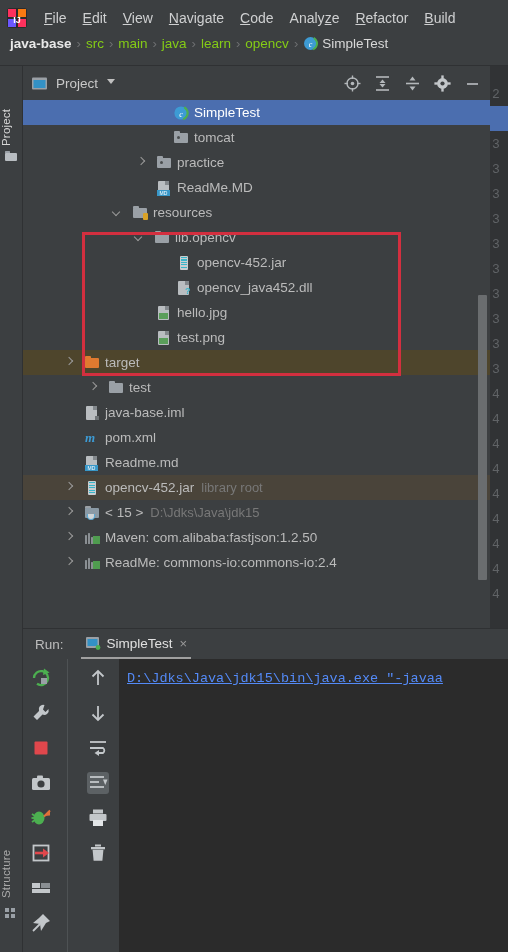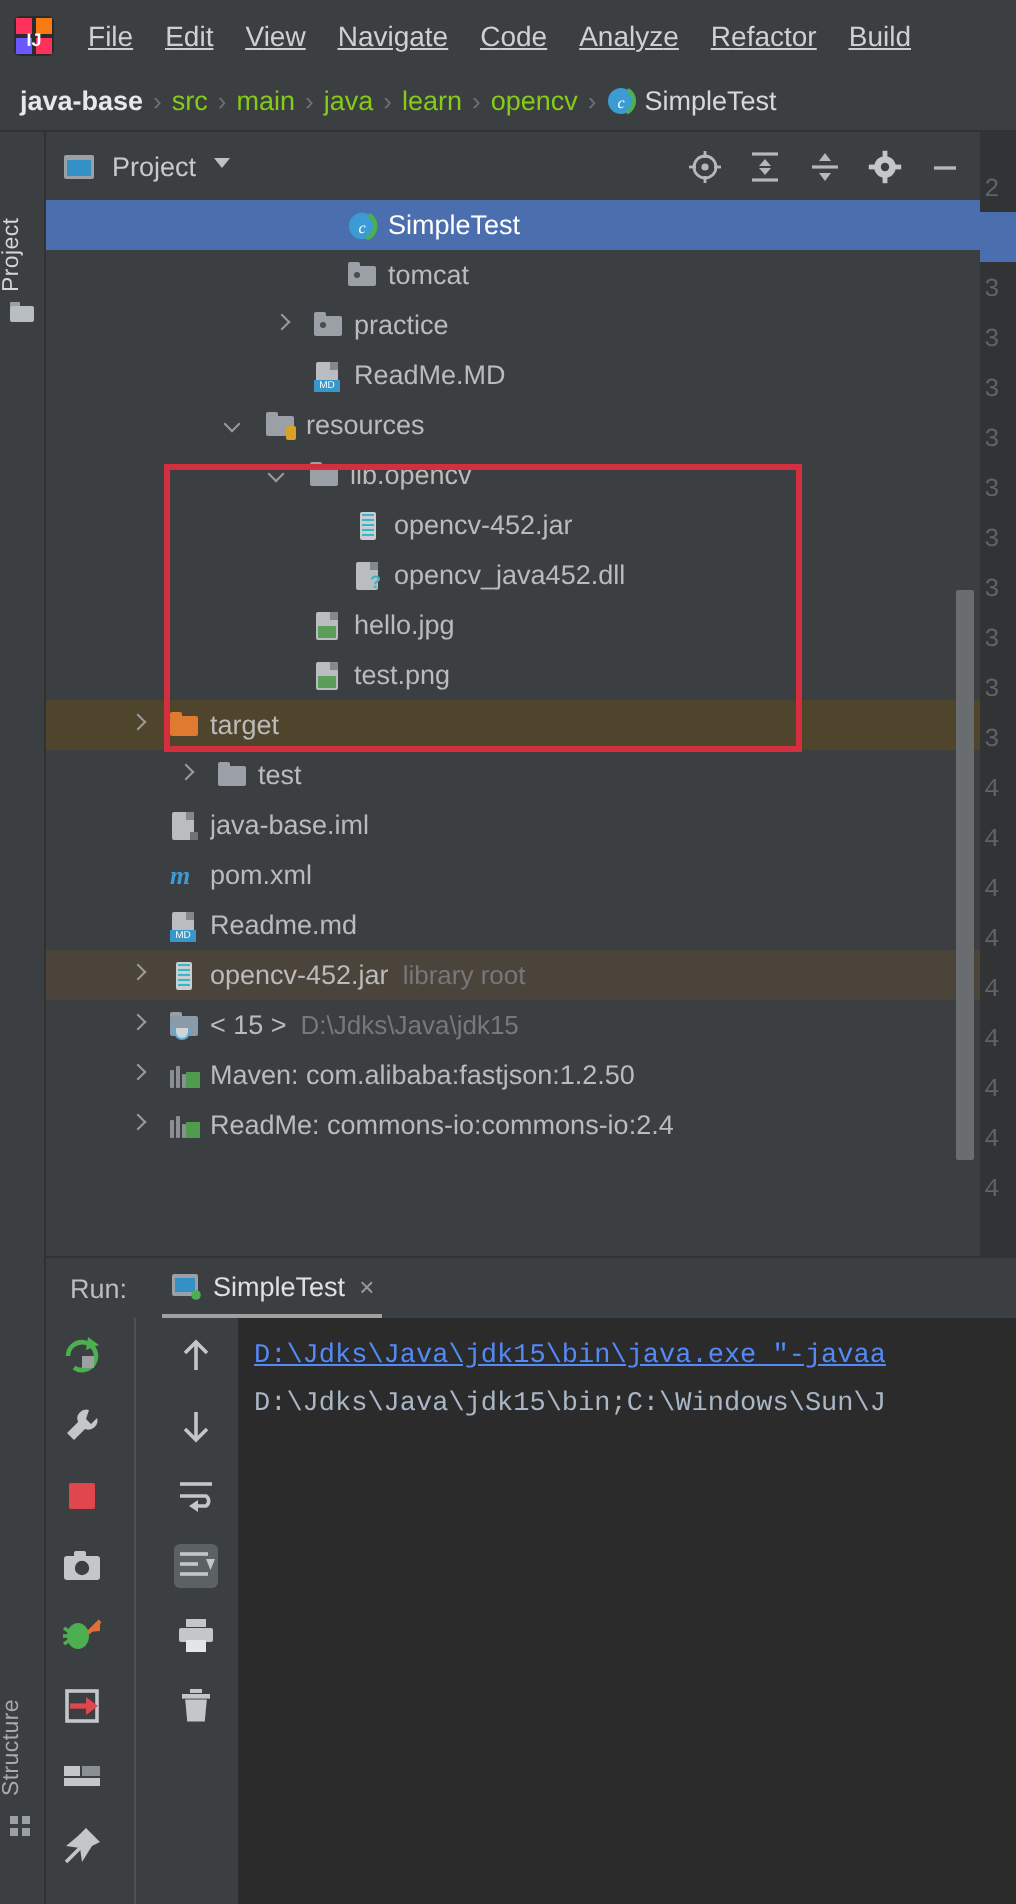--- a/index.html
+++ b/index.html
@@ -11,27 +11,27 @@
     color:#bbbbbb;
     position:relative;
   }
   
   #menubar {
     position:absolute; left:0; top:0; width:508px; height:36px;
     background:#3c3f41; display:flex; align-items:center;
   }
   #ij-logo { width:22px; height:22px; margin-left:6px; margin-right:8px; position:relative; }
   .menu-item {
-    padding:2px 8px; font-size:14px; color:#cfd0d1; white-space:nowrap;text-decoration:underline;
+    padding:2px 8px; font-size:14px; color:#cfd0d1; white-space:nowrap;
   }
   .menu-item .mn { text-decoration:underline; }
   
   #breadcrumb {
     position:absolute; left:0; top:36px; width:508px; height:30px;
-    background:#3c3f41; display:flex; align-items:center; padding-left:10px;
+    background:#3c3f41; display:flex; align-items:flex-start; padding-left:10px;
     border-bottom:1px solid #2f3133;
   }
   #breadcrumb .crumb { font-size:13.5px; color:#84cc16; white-space:nowrap; }
   #breadcrumb .crumb.first { color:#e8e8e8; font-weight:bold; }
   #breadcrumb .crumb.last { color:#d8d8d8; }
   #breadcrumb .sep { color:#6d6f71; margin:0 5px; font-size:13px; }
   
   #leftstrip {
     position:absolute; left:0; top:66px; width:23px; height:886px;
     background:#3c3f41; border-right:1px solid #2f3133;
@@ -721,15 +721,14 @@
       <svg width="22" height="22" viewBox="0 0 22 22">
         <rect x="8" y="2.5" width="6" height="2" fill="#c3c7ca"></rect>
         <rect x="4" y="5" width="14" height="2.3" fill="#c3c7ca"></rect>
         <path d="M5.6 7.8 h10.8 l-1 11 h-8.8z" fill="#c3c7ca"></path>
       </svg>
     </span>
   </div>
 
   <div id="console">
     <div class="cline link">D:\Jdks\Java\jdk15\bin\java.exe "-javaa</div>
-    <div class="cline">D:\Jdks\Java\jdk15\bin;C:\Windows\Sun\J</div>
   </div>
 </div>
 
 </body></html>

